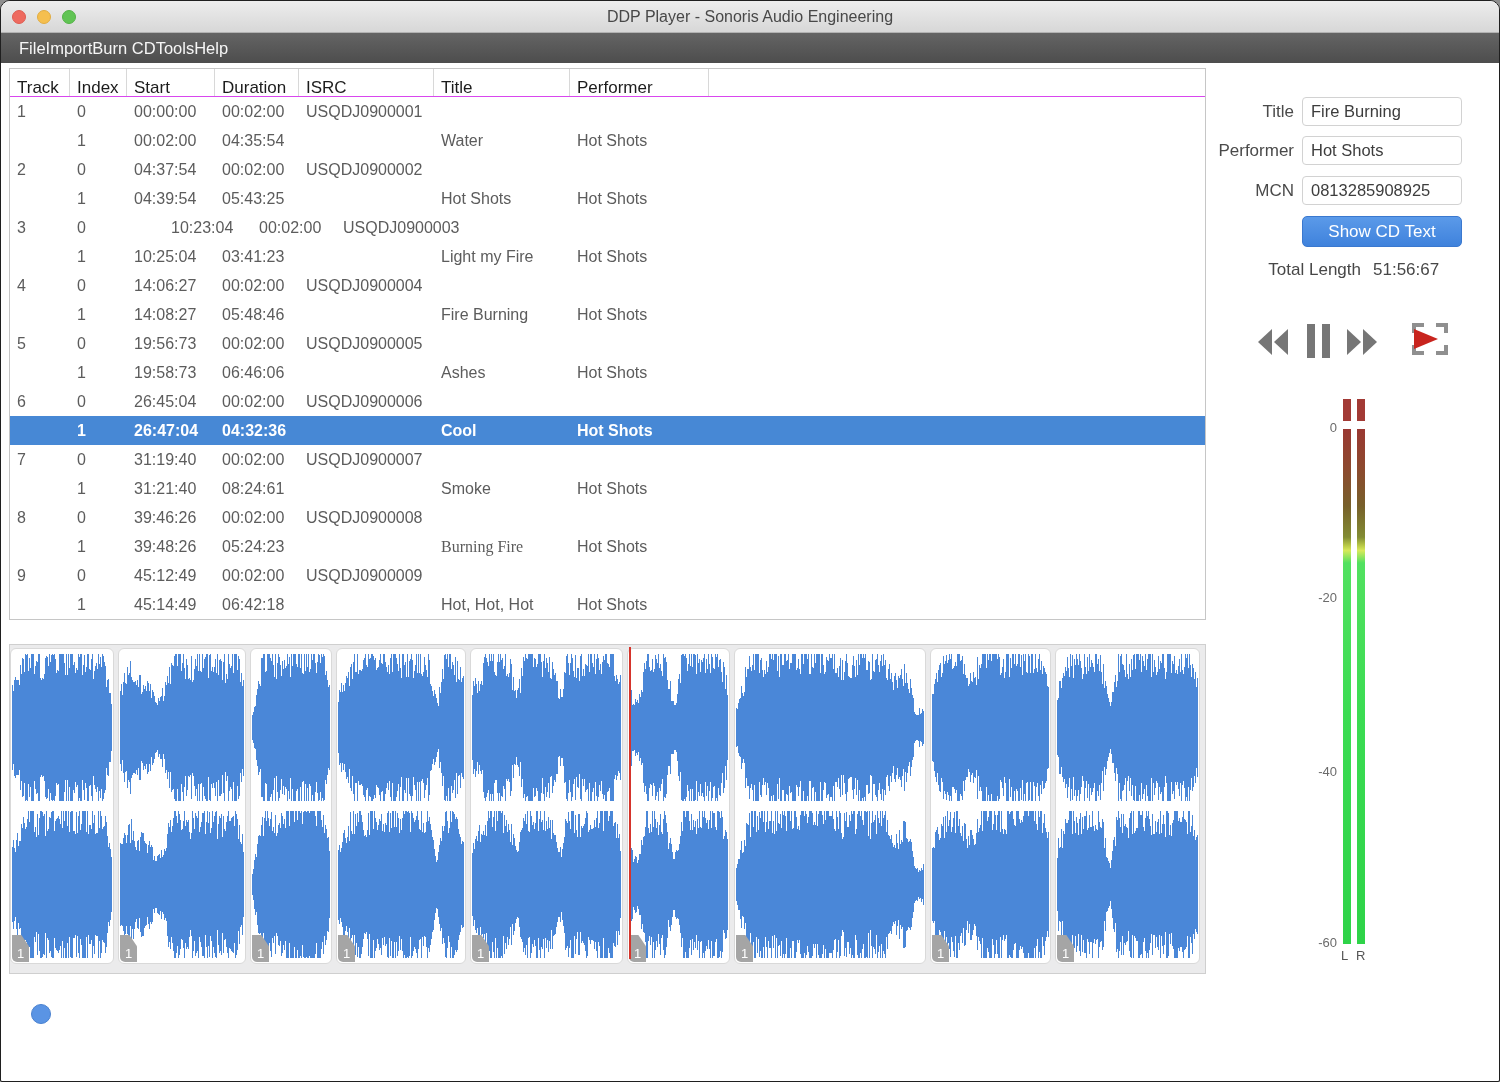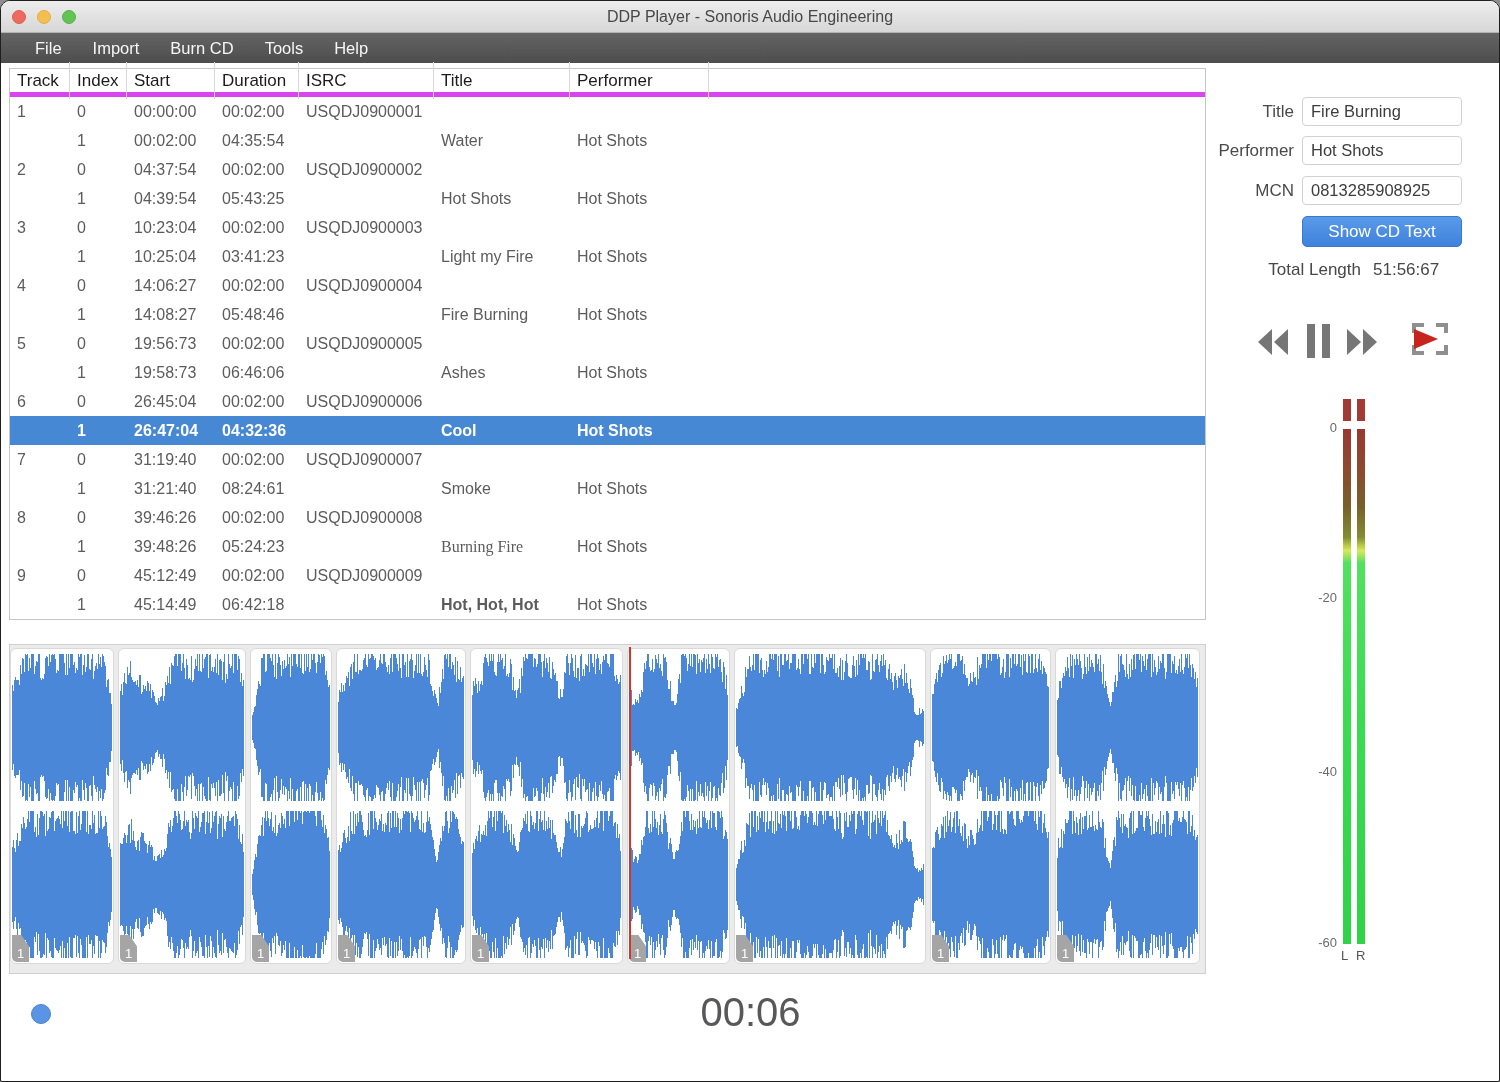--- a/index.html
+++ b/index.html
@@ -15,28 +15,28 @@
     border-bottom:1px solid #b2b2b2;position:relative;
     display:flex;align-items:center;justify-content:center;}
   .traffic{position:absolute;left:11px;top:9px;display:flex;gap:11px;}
   .light{width:14px;height:14px;border-radius:50%;}
   .light.red{background:#ee6a5f;border:1px solid #dd5c51;}
   .light.yellow{background:#f5bf4f;border:1px solid #e0ac42;}
   .light.green{background:#61c454;border:1px solid #54b247;}
   .title-text{font-size:16px;color:#484848;}
   
   .menubar{height:30px;background:linear-gradient(180deg,#646464,#4d4d4d);
-    display:flex;align-items:center;padding-left:34px;gap:31px;}
+    display:flex;align-items:center;padding-left:18px;}
   .menu-item{color:#f6f6f6;font-size:16.5px;cursor:default;}
   
   .content{position:absolute;top:63px;left:0;right:0;bottom:0;}
   
   .track-table{position:absolute;left:8px;top:4px;width:1197px;
     background:#fff;border:1px solid #c6c6c6;}
-  .thead{display:flex;height:28px;border-bottom:5px solid #d946ef;align-items:center;}
+  .thead{display:flex;height:28px;border-bottom:1px solid #d946ef;}
   .th{font-size:17px;color:#1c1c1c;line-height:37px;padding-left:7px;
     border-right:1px solid #d8d8d8;overflow:hidden;white-space:nowrap;}
   .th.filler{border-right:none;flex:1;}
   .tr{display:flex;height:29px;}
   .td{font-size:16px;color:#5c5c5c;line-height:29px;padding-left:7px;
     overflow:hidden;white-space:nowrap;}
   .td.filler{flex:1;}
   .tr.selected{background:#4788d5;}
   .tr.selected .td{color:#fff;font-weight:bold;}
   
@@ -157,21 +157,21 @@
             <div class="td" style="width: 88px;">04:39:54</div>
             <div class="td" style="width: 84px;">05:43:25</div>
             <div class="td" style="width: 135px;"></div>
             <div class="td" style="width: 136px;">Hot Shots</div>
             <div class="td" style="width: 139px;">Hot Shots</div>
             <div class="td filler"></div>
           </div>
           <div class="tr">
             <div class="td" style="width: 60px;">3</div>
             <div class="td" style="width: 57px;">0</div>
-            <div class="td" style="width: 88px;">10:23:04</div>
+            <div class="td" style="width: 88px; margin-left: 37px;">10:23:04</div>
             <div class="td" style="width: 84px;">00:02:00</div>
             <div class="td" style="width: 135px;">USQDJ0900003</div>
             <div class="td" style="width: 136px;"></div>
             <div class="td" style="width: 139px;"></div>
             <div class="td filler"></div>
           </div>
           <div class="tr">
             <div class="td" style="width: 60px;"></div>
             <div class="td" style="width: 57px;">1</div>
             <div class="td" style="width: 88px;">10:25:04</div>
@@ -290,21 +290,21 @@
             <div class="td" style="width: 136px;"></div>
             <div class="td" style="width: 139px;"></div>
             <div class="td filler"></div>
           </div>
           <div class="tr">
             <div class="td" style="width: 60px;"></div>
             <div class="td" style="width: 57px;">1</div>
             <div class="td" style="width: 88px;">45:14:49</div>
             <div class="td" style="width: 84px;">06:42:18</div>
             <div class="td" style="width: 135px;"></div>
-            <div class="td" style="width: 136px; font-weight: bold;">Hot, Hot, Hot</div>
+            <div class="td" style="width: 136px;">Hot, Hot, Hot</div>
             <div class="td" style="width: 139px;">Hot Shots</div>
             <div class="td filler"></div>
           </div>
         </div>
     </div>
 
     <div class="field-label" style="left:1213px;top:33px;">Title</div>
     <input class="field-input" style="left: 1301px; top: 33px;" value="Fire Burning">
     <div class="field-label" style="left:1213px;top:72px;">Performer</div>
     <input class="field-input" style="left: 1301px; top: 72px;" value="Hot Shots">
@@ -397,18 +397,15 @@
             <path d="M1 44.7V112.3M1 198.8V272.2M2 44.5V112.5M2 197.5V273.5M3 34.7V122.3M3 199.1V271.9M4 29.5V127.5M4 183.4V287.6M5 24.4V132.6M5 181.2V289.8M6 32.7V124.3M6 178.1V292.9M7 21.0V136.0M7 185.4V285.6M8 15.5V141.5M8 190.5V280.5M9 14.1V142.9M9 188.5V282.5M10 27.7V129.3M10 175.3V295.7M11 24.2V132.8M11 176.7V294.3M12 7.1V149.9M12 168.4V302.6M13 15.3V141.7M13 189.1V281.9M14 12.2V144.8M14 166.6V304.4M15 5.9V151.1M15 182.9V288.1M16 13.8V143.2M16 161.7V309.3M17 11.4V145.6M17 176.6V294.4M18 4.7V152.3M18 170.8V300.2M19 9.7V147.3M19 162.9V308.1M20 4.7V152.3M20 182.9V288.1M21 19.5V137.5M21 177.8V293.2M22 18.6V138.4M22 168.8V302.2M23 16.6V140.4M23 162.8V308.2M24 12.7V144.3M24 183.9V287.1M25 16.5V140.5M25 161.7V309.3M26 4.7V152.3M26 161.7V309.3M27 4.7V152.3M27 177.1V293.9M28 4.7V152.3M28 170.3V300.7M29 11.6V145.4M29 183.7V287.3M30 10.5V146.5M30 186.6V284.4M31 6.5V150.5M31 177.0V294.0M32 25.1V131.9M32 191.7V279.3M33 15.2V141.8M33 173.9V297.1M34 26.0V131.0M34 175.0V296.0M35 29.1V127.9M35 189.6V281.4M36 28.6V128.4M36 199.4V271.6M37 36.9V120.1M37 187.1V283.9M38 34.5V122.5M38 196.0V275.0M39 23.9V133.1M39 180.5V290.5M40 31.5V125.5M40 180.5V290.5M41 33.0V124.0M41 185.5V285.5M42 23.2V133.8M42 189.7V281.3M43 29.3V127.7M43 196.3V274.7M44 28.0V129.0M44 194.5V276.5M45 35.6V121.4M45 183.8V287.2M46 7.5V149.5M46 170.3V300.7M47 30.0V127.0M47 182.8V288.2M48 15.5V141.5M48 179.0V292.0M49 18.7V138.3M49 175.7V295.3M50 14.6V142.4M50 161.7V309.3M51 4.7V152.3M51 182.3V288.7M52 4.7V152.3M52 161.7V309.3M53 4.7V152.3M53 161.7V309.3M54 4.7V152.3M54 161.7V309.3M55 18.7V138.3M55 161.7V309.3M56 4.7V152.3M56 172.3V298.7M57 10.6V146.4M57 167.7V303.3M58 4.7V152.3M58 161.7V309.3M59 4.7V152.3M59 161.7V309.3M60 12.0V145.0M60 161.7V309.3M61 4.7V152.3M61 181.2V289.8M62 4.7V152.3M62 175.4V295.6M63 4.7V152.3M63 161.7V309.3M64 4.7V152.3M64 166.0V305.0M65 4.7V152.3M65 180.5V290.5M66 10.0V147.0M66 165.9V305.1M67 4.7V152.3M67 161.7V309.3M68 7.5V149.5M68 161.7V309.3M69 25.9V131.1M69 183.2V287.8M70 24.4V132.6M70 161.7V309.3M71 17.8V139.2M71 180.3V290.7M72 10.2V146.8M72 184.8V286.2M73 28.6V128.4M73 179.5V291.5M74 23.2V133.8M74 180.8V290.2M75 4.7V152.3M75 185.2V285.8M76 4.7V152.3M76 161.7V309.3M77 4.7V152.3M77 161.7V309.3M78 27.5V129.5M78 165.1V305.9M79 8.7V148.3M79 162.7V308.3M80 18.8V138.2M80 161.7V309.3M81 4.7V152.3M81 161.7V309.3M82 4.7V152.3M82 170.3V300.7M83 15.2V141.8M83 175.6V295.4M84 4.7V152.3M84 177.0V294.0M85 17.0V140.0M85 161.7V309.3M86 15.3V141.7M86 161.7V309.3M87 4.7V152.3M87 161.7V309.3M88 4.7V152.3M88 169.8V301.2M89 18.0V139.0M89 173.9V297.1M90 6.4V150.6M90 170.6V300.4M91 25.8V131.2M91 173.1V297.9M92 4.7V152.3M92 167.4V303.6M93 11.8V145.2M93 161.7V309.3M94 4.7V152.3M94 161.7V309.3M95 23.1V133.9M95 161.7V309.3M96 23.6V133.4M96 161.7V309.3M97 4.7V152.3M97 166.9V304.1M98 6.5V150.5M98 161.7V309.3M99 24.3V132.7M99 161.7V309.3M100 4.7V152.3M100 162.3V308.7M101 4.7V152.3M101 161.7V309.3M102 23.8V133.2M102 161.7V309.3M103 20.2V136.8M103 172.4V298.6M104 5.3V151.7M104 161.7V309.3M105 18.6V138.4M105 174.5V296.5M106 22.6V134.4M106 181.0V290.0M107 10.1V146.9M107 161.7V309.3M108 4.7V152.3M108 168.3V302.7M109 21.2V135.8M109 161.7V309.3M110 12.3V144.7M110 161.7V309.3M111 25.2V131.8M111 183.5V287.5M112 17.0V140.0M112 174.3V296.7M113 18.5V138.5M113 164.8V306.2M114 23.2V133.8M114 179.3V291.7M115 25.2V131.8M115 182.8V288.2M116 37.4V119.6M116 188.8V282.2M117 38.3V118.7M117 182.7V288.3" stroke="#4a87d8" stroke-width="1" fill="none" shape-rendering="crispEdges"></path>
           </svg><div class="wave-marker">1</div></div>
         <div class="wave-seg" style="left: 1045px; width: 145px;"><svg width="143" height="314">
             <path d="M1 50.6V106.4M1 208.8V262.2M2 49.0V108.0M2 189.0V282.0M3 31.6V125.4M3 198.7V272.3M4 32.4V124.6M4 197.6V273.4M5 39.1V117.9M5 180.1V290.9M6 29.3V127.7M6 199.4V271.6M7 23.6V133.4M7 181.8V289.2M8 27.4V129.6M8 184.9V286.1M9 18.4V138.6M9 169.7V301.3M10 22.1V134.9M10 173.8V297.2M11 8.2V148.8M11 173.5V297.5M12 18.9V138.1M12 170.8V300.2M13 27.6V129.4M13 161.7V309.3M14 4.7V152.3M14 161.7V309.3M15 16.9V140.1M15 161.7V309.3M16 5.9V151.1M16 185.0V286.0M17 29.2V127.8M17 161.7V309.3M18 10.4V146.6M18 172.0V299.0M19 16.1V140.9M19 184.4V286.6M20 4.7V152.3M20 167.9V303.1M21 10.0V147.0M21 174.0V297.0M22 15.9V141.1M22 186.4V284.6M23 5.0V152.0M23 169.5V301.5M24 12.2V144.8M24 164.4V306.6M25 19.1V137.9M25 185.3V285.7M26 29.9V127.1M26 167.8V303.2M27 24.9V132.1M27 179.6V291.4M28 4.7V152.3M28 166.6V304.4M29 18.2V138.8M29 167.4V303.6M30 24.9V132.1M30 161.7V309.3M31 7.6V149.4M31 181.2V289.8M32 21.8V135.2M32 178.5V292.5M33 4.7V152.3M33 166.3V304.7M34 17.6V139.4M34 177.7V293.3M35 10.7V146.3M35 178.1V292.9M36 14.3V142.7M36 161.7V309.3M37 17.8V139.2M37 177.3V293.7M38 23.1V133.9M38 181.5V289.5M39 4.7V152.3M39 175.9V295.1M40 4.7V152.3M40 179.9V291.1M41 15.0V142.0M41 181.3V289.7M42 9.8V147.2M42 161.7V309.3M43 21.5V135.5M43 173.3V297.7M44 6.0V151.0M44 177.6V293.4M45 22.9V134.1M45 179.4V291.6M46 34.8V122.2M46 170.0V301.0M47 15.2V141.8M47 172.9V298.1M48 39.2V117.8M48 199.4V271.6M49 31.5V125.5M49 189.4V281.6M50 37.1V119.9M50 207.8V263.2M51 44.9V112.1M51 208.6V262.4M52 49.2V107.8M52 211.8V259.2M53 52.8V104.2M53 214.1V256.9M54 57.0V100.0M54 219.4V251.6M55 52.5V104.5M55 210.6V260.4M56 43.3V113.7M56 201.7V269.3M57 42.6V114.4M57 191.4V279.6M58 33.1V123.9M58 188.1V282.9M59 25.5V131.5M59 196.6V274.4M60 37.9V119.1M60 167.7V303.3M61 32.4V124.6M61 171.2V299.8M62 4.7V152.3M62 161.7V309.3M63 23.3V133.7M63 169.2V301.8M64 7.3V149.7M64 178.0V293.0M65 4.7V152.3M65 164.6V306.4M66 14.9V142.1M66 184.2V286.8M67 16.1V140.9M67 165.3V305.7M68 20.9V136.1M68 177.0V294.0M69 27.9V129.1M69 175.0V296.0M70 4.7V152.3M70 178.2V292.8M71 24.6V132.4M71 179.0V292.0M72 30.2V126.8M72 188.8V282.2M73 14.7V142.3M73 168.8V302.2M74 27.6V129.4M74 163.5V307.5M75 10.1V146.9M75 161.7V309.3M76 20.6V136.4M76 184.7V286.3M77 5.6V151.4M77 161.7V309.3M78 4.7V152.3M78 184.2V286.8M79 20.4V136.6M79 181.9V289.1M80 4.7V152.3M80 179.2V291.8M81 4.7V152.3M81 179.4V291.6M82 5.3V151.7M82 161.7V309.3M83 11.3V145.7M83 161.7V309.3M84 4.7V152.3M84 165.5V305.5M85 23.4V133.6M85 166.1V304.9M86 7.1V149.9M86 161.7V309.3M87 11.9V145.1M87 177.8V293.2M88 16.9V140.1M88 182.2V288.8M89 4.7V152.3M89 168.9V302.1M90 21.0V136.0M90 161.7V309.3M91 9.6V147.4M91 167.1V303.9M92 5.3V151.7M92 161.7V309.3M93 4.7V152.3M93 170.3V300.7M94 4.7V152.3M94 177.3V293.7M95 28.3V128.7M95 185.9V285.1M96 4.7V152.3M96 164.8V306.2M97 23.4V133.6M97 185.2V285.8M98 11.2V145.8M98 185.3V285.7M99 18.2V138.8M99 172.4V298.6M100 25.5V131.5M100 182.8V288.2M101 23.2V133.8M101 173.3V297.7M102 6.5V150.5M102 170.1V300.9M103 19.5V137.5M103 185.4V285.6M104 11.6V145.4M104 162.4V308.6M105 14.2V142.8M105 183.6V287.4M106 4.7V152.3M106 174.5V296.5M107 4.7V152.3M107 166.3V304.7M108 18.9V138.1M108 175.4V295.6M109 29.8V127.2M109 188.1V282.9M110 23.3V133.7M110 161.7V309.3M111 4.7V152.3M111 161.7V309.3M112 5.1V151.9M112 164.4V306.6M113 4.7V152.3M113 186.1V284.9M114 4.7V152.3M114 175.6V295.4M115 23.8V133.2M115 187.3V283.7M116 11.7V145.3M116 173.6V297.4M117 15.4V141.6M117 170.6V300.4M118 7.0V150.0M118 161.7V309.3M119 23.6V133.4M119 161.7V309.3M120 20.8V136.2M120 162.2V308.8M121 24.5V132.5M121 161.7V309.3M122 16.8V140.2M122 172.2V298.8M123 10.4V146.6M123 168.9V302.1M124 23.0V134.0M124 173.3V297.7M125 4.7V152.3M125 173.2V297.8M126 20.8V136.2M126 168.1V302.9M127 25.4V131.6M127 161.7V309.3M128 18.1V138.9M128 169.9V301.1M129 4.7V152.3M129 170.7V300.3M130 9.2V147.8M130 172.9V298.1M131 4.7V152.3M131 184.5V286.5M132 19.2V137.8M132 161.7V309.3M133 4.7V152.3M133 161.7V309.3M134 16.0V141.0M134 182.9V288.1M135 28.3V128.7M135 177.3V293.7M136 15.4V141.6M136 165.8V305.2M137 18.6V138.4M137 186.5V284.5M138 30.1V126.9M138 180.8V290.2M139 22.6V134.4M139 191.3V279.7M140 37.7V119.3M140 187.8V283.2M141 28.9V128.1M141 186.0V285.0" stroke="#4a87d8" stroke-width="1" fill="none" shape-rendering="crispEdges"></path>
           </svg><div class="wave-marker">1</div></div>
         <div class="playhead" style="left: 619px; background: rgb(213, 52, 43);"></div>
       </div>
 
     <div class="seek-track"></div>
     <div class="seek-thumb"></div>
-    <div class="time-box">
-      <span class="time-text">00:06</span>
-    </div>
 
   </div>
 </div>
 
 </body></html>

